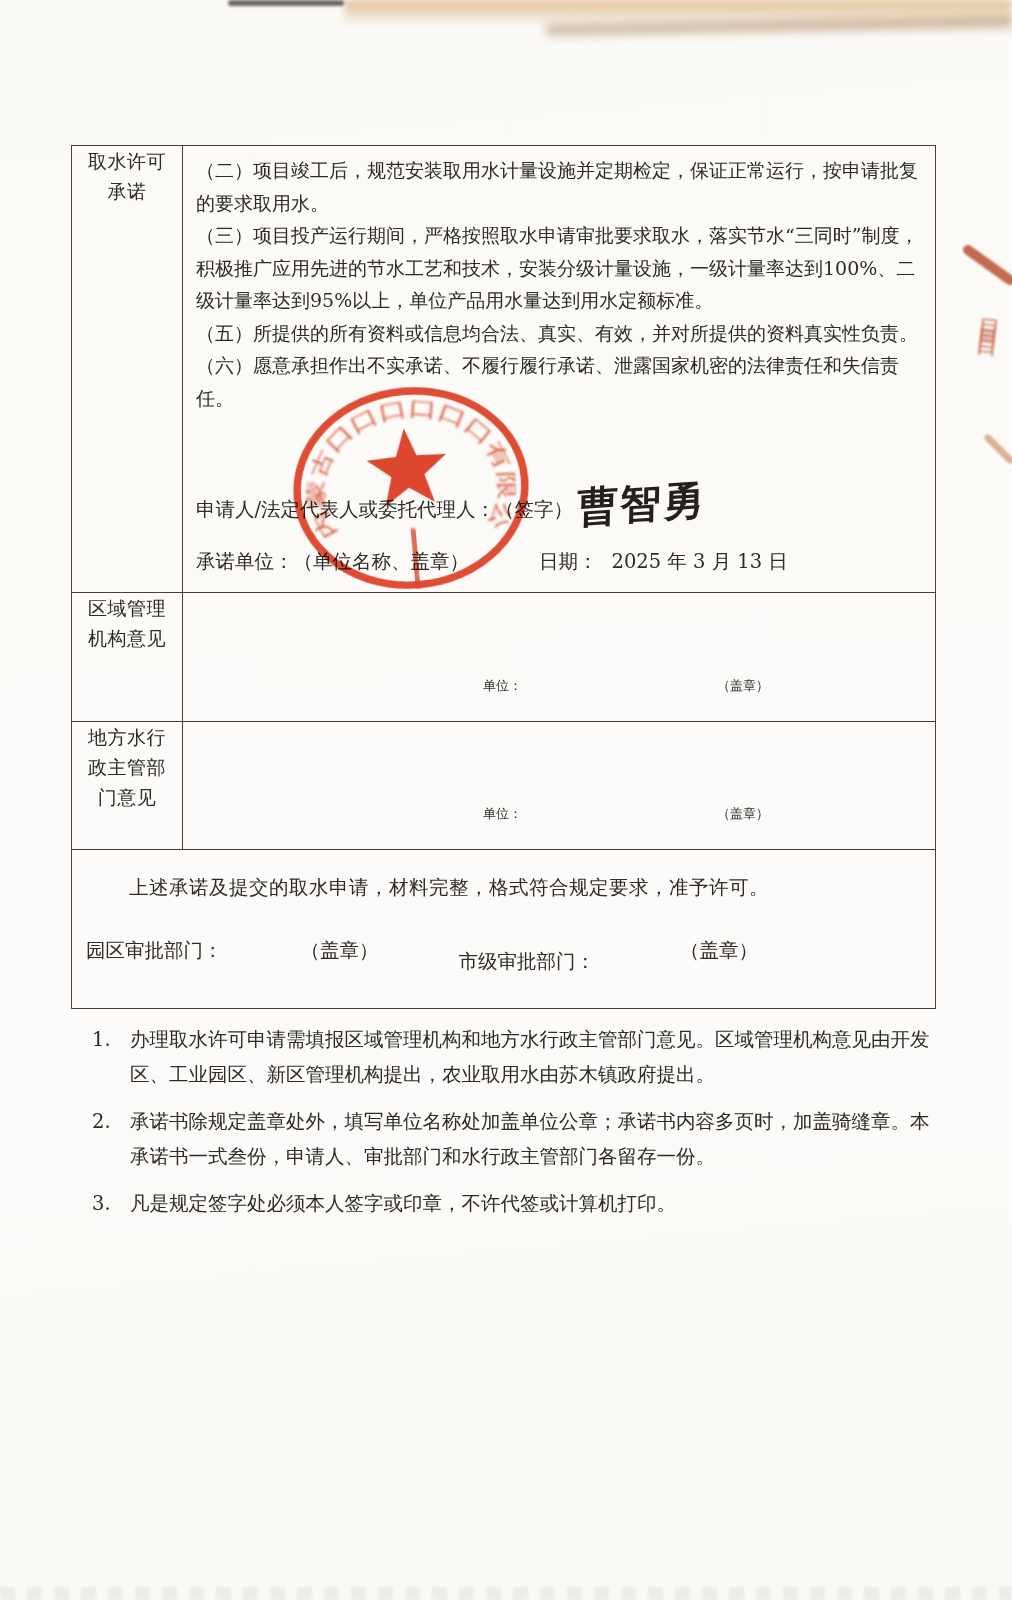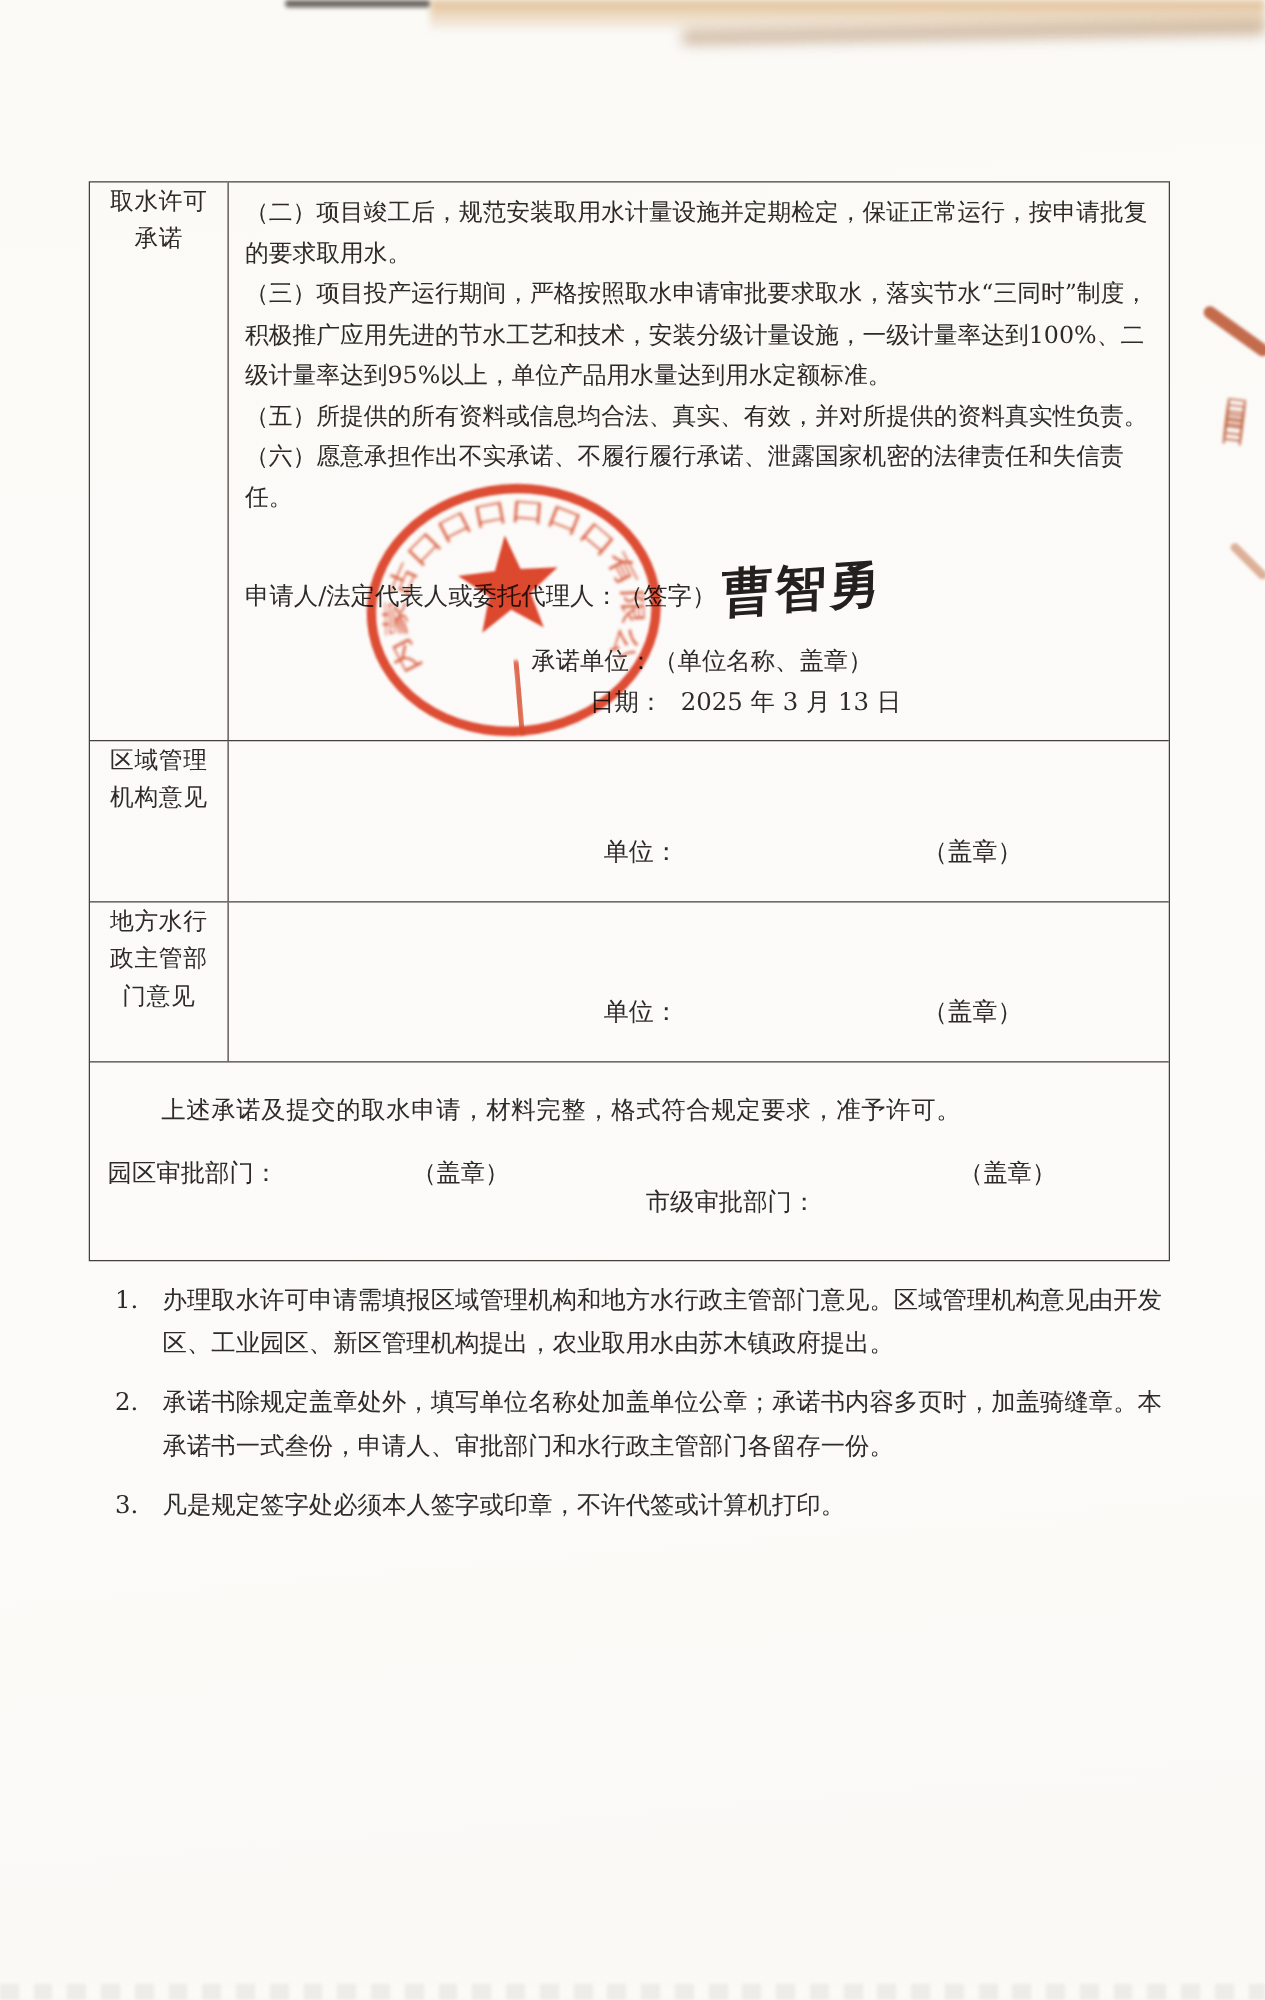--- a/index.html
+++ b/index.html
@@ -36,33 +36,33 @@
   .r1{height:446px;}
   .r1 .cell-body{padding:8px 10px 0 13px;font-size:19px;line-height:32.5px;}
   .citem{margin:0;}
   .sign-block{position:absolute;left:13px;right:8px;bottom:14px;font-size:19.5px;}
   .sign-line{position:relative;height:44px;}
   .signature{
     display:inline-block;font-size:41px;font-weight:700;color:#23201d;
     transform:rotate(-4deg) skewX(-5deg);transform-origin:left bottom;
     position:relative;top:6px;margin-left:4px;letter-spacing:2px;line-height:20px;
   }
-  .unit-line{display:flex;align-items:center;margin-top:10px;flex-direction:column;}
+  .unit-line{display:flex;align-items:flex-end;margin-top:10px;}
   .date-group{margin-left:70px;display:flex;gap:14px;}
   
   .r2{height:128px;} .r3{height:127px;}
   .unit-seal{position:absolute;left:0;right:0;bottom:26px;
-    display:flex;font-size:20px;}
+    display:flex;font-size:13px;}
   .unit-seal .u{margin-left:300px;}
   .unit-seal .s{margin-left:195px;}
   
   .r4{height:158px;}
   .r4 .cell-body{padding:20px 14px 0 14px;font-size:19.5px;}
   .approval-statement{margin:4px;text-indent:2em;letter-spacing:.5px;}
-  .approval-line{display:flex;margin-top:24px;align-items:flex-start;gap:29px;}
+  .approval-line{display:flex;margin-top:24px;align-items:center;}
   .approval-line .g1{margin-left:0;}
   .approval-line .g2{margin-left:78px;}
   .approval-line .g3{margin-left:80px;margin-top:23px;}
   .approval-line .g4{margin-left:85px;}
   
   .stamp{position:absolute;left:288px;top:382px;width:246px;height:212px;
     z-index:6;mix-blend-mode:multiply;opacity:.94;transform:rotate(-5deg);}
   
   .edge-seal{position:absolute;right:0;top:238px;width:60px;height:250px;
     mix-blend-mode:multiply;}

